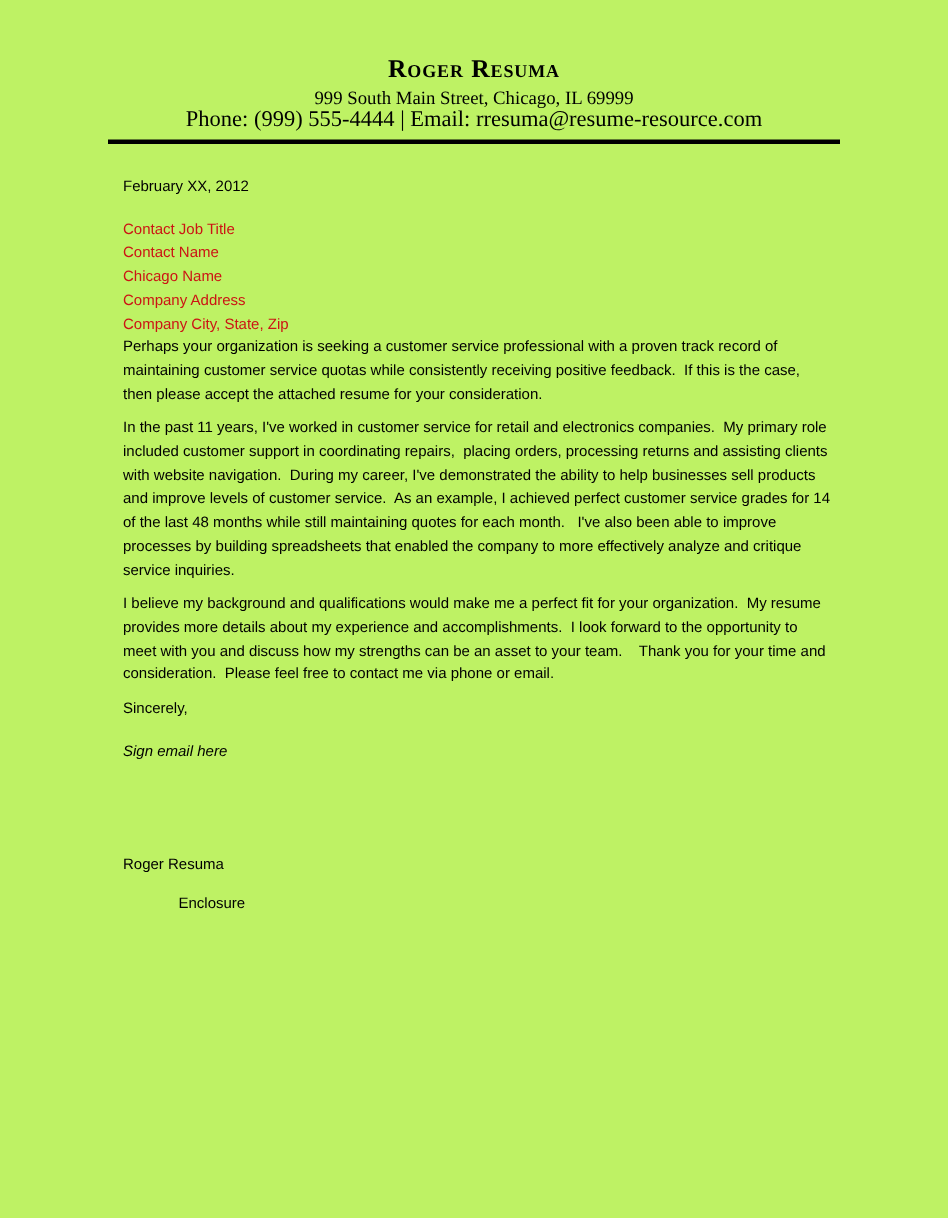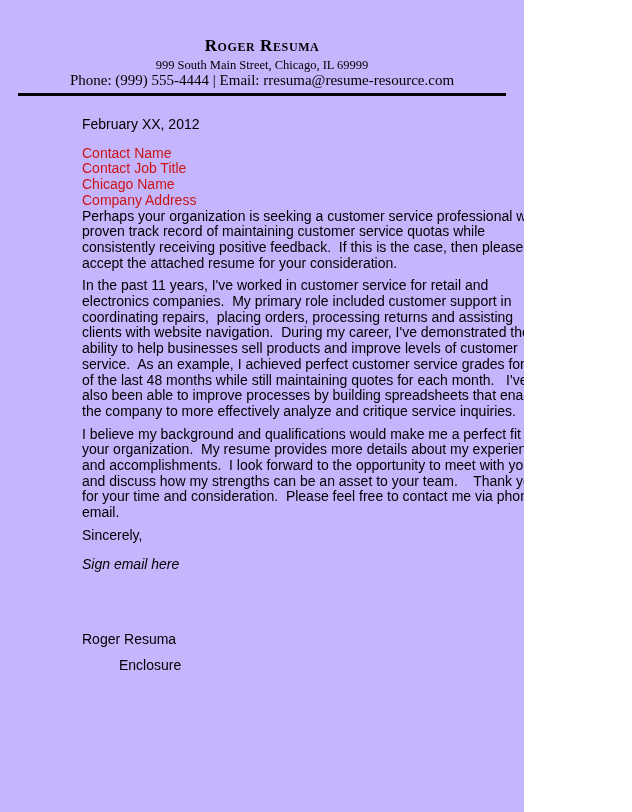--- a/index.html
+++ b/index.html
@@ -1,20 +1,20 @@
 <!DOCTYPE html>
 <html style="--red: #cc1414;"><head>
 <meta charset="utf-8">
 <style>
   html, body { margin: 0; padding: 0; background: #ffffff; }
   .page {
     position: relative;
-    width: 524px;
+    width: 632px;
     height: 812px;
-    background: #c4b5fd;
+    background: #bef264;
     overflow: hidden;
     font-family: "Liberation Sans", sans-serif;
     color: #000000;
   }
   
   .letterhead {
     padding-top: 35px;
     text-align: center;
     font-family: "Liberation Serif", serif;
   }
@@ -38,21 +38,21 @@
   .letterhead-rule {
     width: 488px;
     height: 3px;
     background: #000000;
     margin: 5px auto 0 auto;
   }
   
   .content {
     width: 472px;
     margin-left: 82px;
-    font-size: 14px;
+    font-size: 10px;
     line-height: 15.7px;
   }
   .date-line {
     margin-top: 21px;
     margin-bottom: 13px;
     color: #000000;
   }
   .recipient-block { color: var(--red); }
   .recipient-line { line-height: 15.7px; }
   .salutation {
@@ -83,24 +83,25 @@
     <div class="letterhead-address">999 South Main Street, Chicago, IL 69999</div>
     <div class="letterhead-contact">Phone: (999) 555-4444 | Email: rresuma@resume-resource.com</div>
     <div class="letterhead-rule"></div>
   </header>
 
   <main class="content">
 
     <div class="date-line">February XX, 2012</div>
 
     <div class="recipient-block">
+      <div class="recipient-line">Contact Job Title</div>
       <div class="recipient-line">Contact Name</div>
-      <div class="recipient-line">Contact Job Title</div>
       <div class="recipient-line">Chicago Name</div>
       <div class="recipient-line">Company Address</div>
+      <div class="recipient-line">Company City, State, Zip</div>
     </div>
 
 
     <p>Perhaps your organization is seeking a customer service professional with a proven track record of maintaining customer service quotas while consistently receiving positive feedback.  If this is the case, then please accept the attached resume for your consideration.</p>
 
     <p>In the past 11 years, I've worked in customer service for retail and electronics companies.  My primary role included customer support in coordinating repairs,  placing orders, processing returns and assisting clients with website navigation.  During my career, I've demonstrated the ability to help businesses sell products and improve levels of customer service.  As an example, I achieved perfect customer service grades for 14 of the last 48 months while still maintaining quotes for each month.   I've also been able to improve processes by building spreadsheets that enabled the company to more effectively analyze and critique service inquiries.</p>
 
     <p>I believe my background and qualifications would make me a perfect fit for your organization.  My resume provides more details about my experience and accomplishments.  I look forward to the opportunity to meet with you and discuss how my strengths can be an asset to your team.    Thank you for your time and consideration.  Please feel free to contact me via phone or email.</p>
 
     <div class="valediction">Sincerely,</div>

